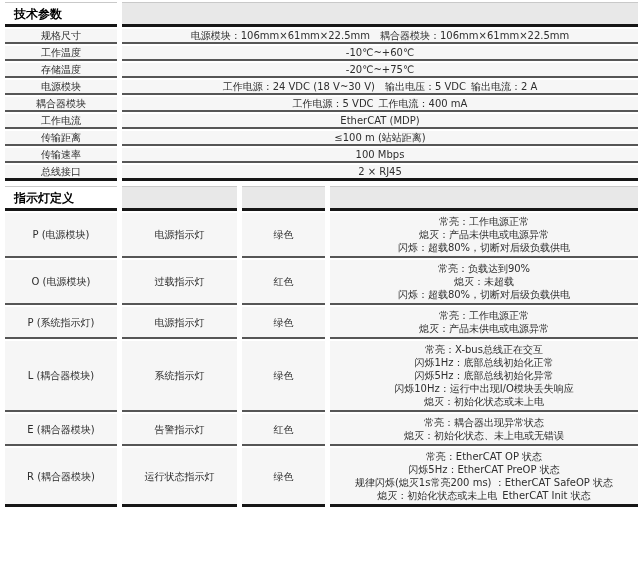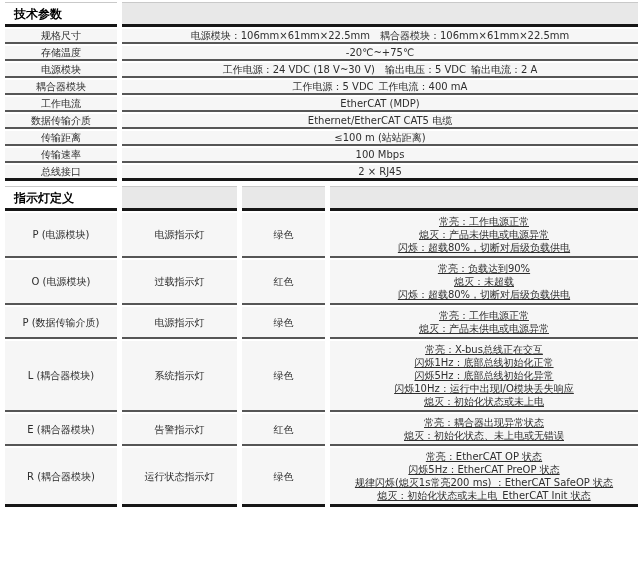--- a/index.html
+++ b/index.html
@@ -44,21 +44,21 @@
     border-bottom: 2px solid #565656;
   }
   tr.last td.data { border-bottom: 3px solid #161616; text-align: center; }
   .t1 .c1 { width: 112px; }
   .t1 td.data { height: 15px; }
   .t2 { margin-top: 1px; }
   .t2 .c1 { width: 112px; }
   .t2 .c2 { width: 115px; }
   .t2 .c3 { width: 83px; }
   .t2 td.data { padding: 2px 2px; }
-  .states div { line-height: 13px; text-decoration: underline; }
+  .states div { line-height: 13px; }
 </style>
 </head>
 <body>
 
 <div>
 
   <table class="t1">
     <colgroup>
         <col class="c1">
         <col>
@@ -68,38 +68,38 @@
         <td class="sec-title">技术参数</td>
         <td class="sec-fill"></td>
       </tr>
     </tbody>
     <tbody id="t1-body">
         <tr>
     <td class="data">规格尺寸</td>
     <td class="data">电源模块：106mm×61mm×22.5mm　耦合器模块：106mm×61mm×22.5mm</td>
   </tr>
         <tr>
+    <td class="data">工作温度</td>
+    <td class="data">-10℃~+60℃</td>
+  </tr>
+        <tr>
     <td class="data">存储温度</td>
     <td class="data">-20℃~+75℃</td>
   </tr>
         <tr>
     <td class="data">电源模块</td>
     <td class="data">工作电源：24 VDC (18 V~30 V)　输出电压：5 VDC 输出电流：2 A</td>
   </tr>
         <tr>
     <td class="data">耦合器模块</td>
     <td class="data">工作电源：5 VDC 工作电流：400 mA</td>
   </tr>
         <tr>
     <td class="data">工作电流</td>
     <td class="data">EtherCAT (MDP)</td>
-  </tr>
-        <tr>
-    <td class="data">数据传输介质</td>
-    <td class="data">Ethernet/EtherCAT CAT5 电缆</td>
   </tr>
         <tr>
     <td class="data">传输距离</td>
     <td class="data">≤100 m (站站距离)</td>
   </tr>
         <tr>
     <td class="data">传输速率</td>
     <td class="data">100 Mbps</td>
   </tr>
         <tr class="last">
@@ -139,21 +139,21 @@
     <td class="data">O (电源模块)</td>
     <td class="data">过载指示灯</td>
     <td class="data">红色</td>
     <td class="data states">
             <div>常亮：负载达到90%</div>
             <div>熄灭：未超载</div>
             <div>闪烁：超载80%，切断对后级负载供电</div>
           </td>
   </tr>
         <tr>
-    <td class="data">P (数据传输介质)</td>
+    <td class="data">P (系统指示灯)</td>
     <td class="data">电源指示灯</td>
     <td class="data">绿色</td>
     <td class="data states">
             <div>常亮：工作电源正常</div>
             <div>熄灭：产品未供电或电源异常</div>
           </td>
   </tr>
         <tr>
     <td class="data">L (耦合器模块)</td>
     <td class="data">系统指示灯</td>

